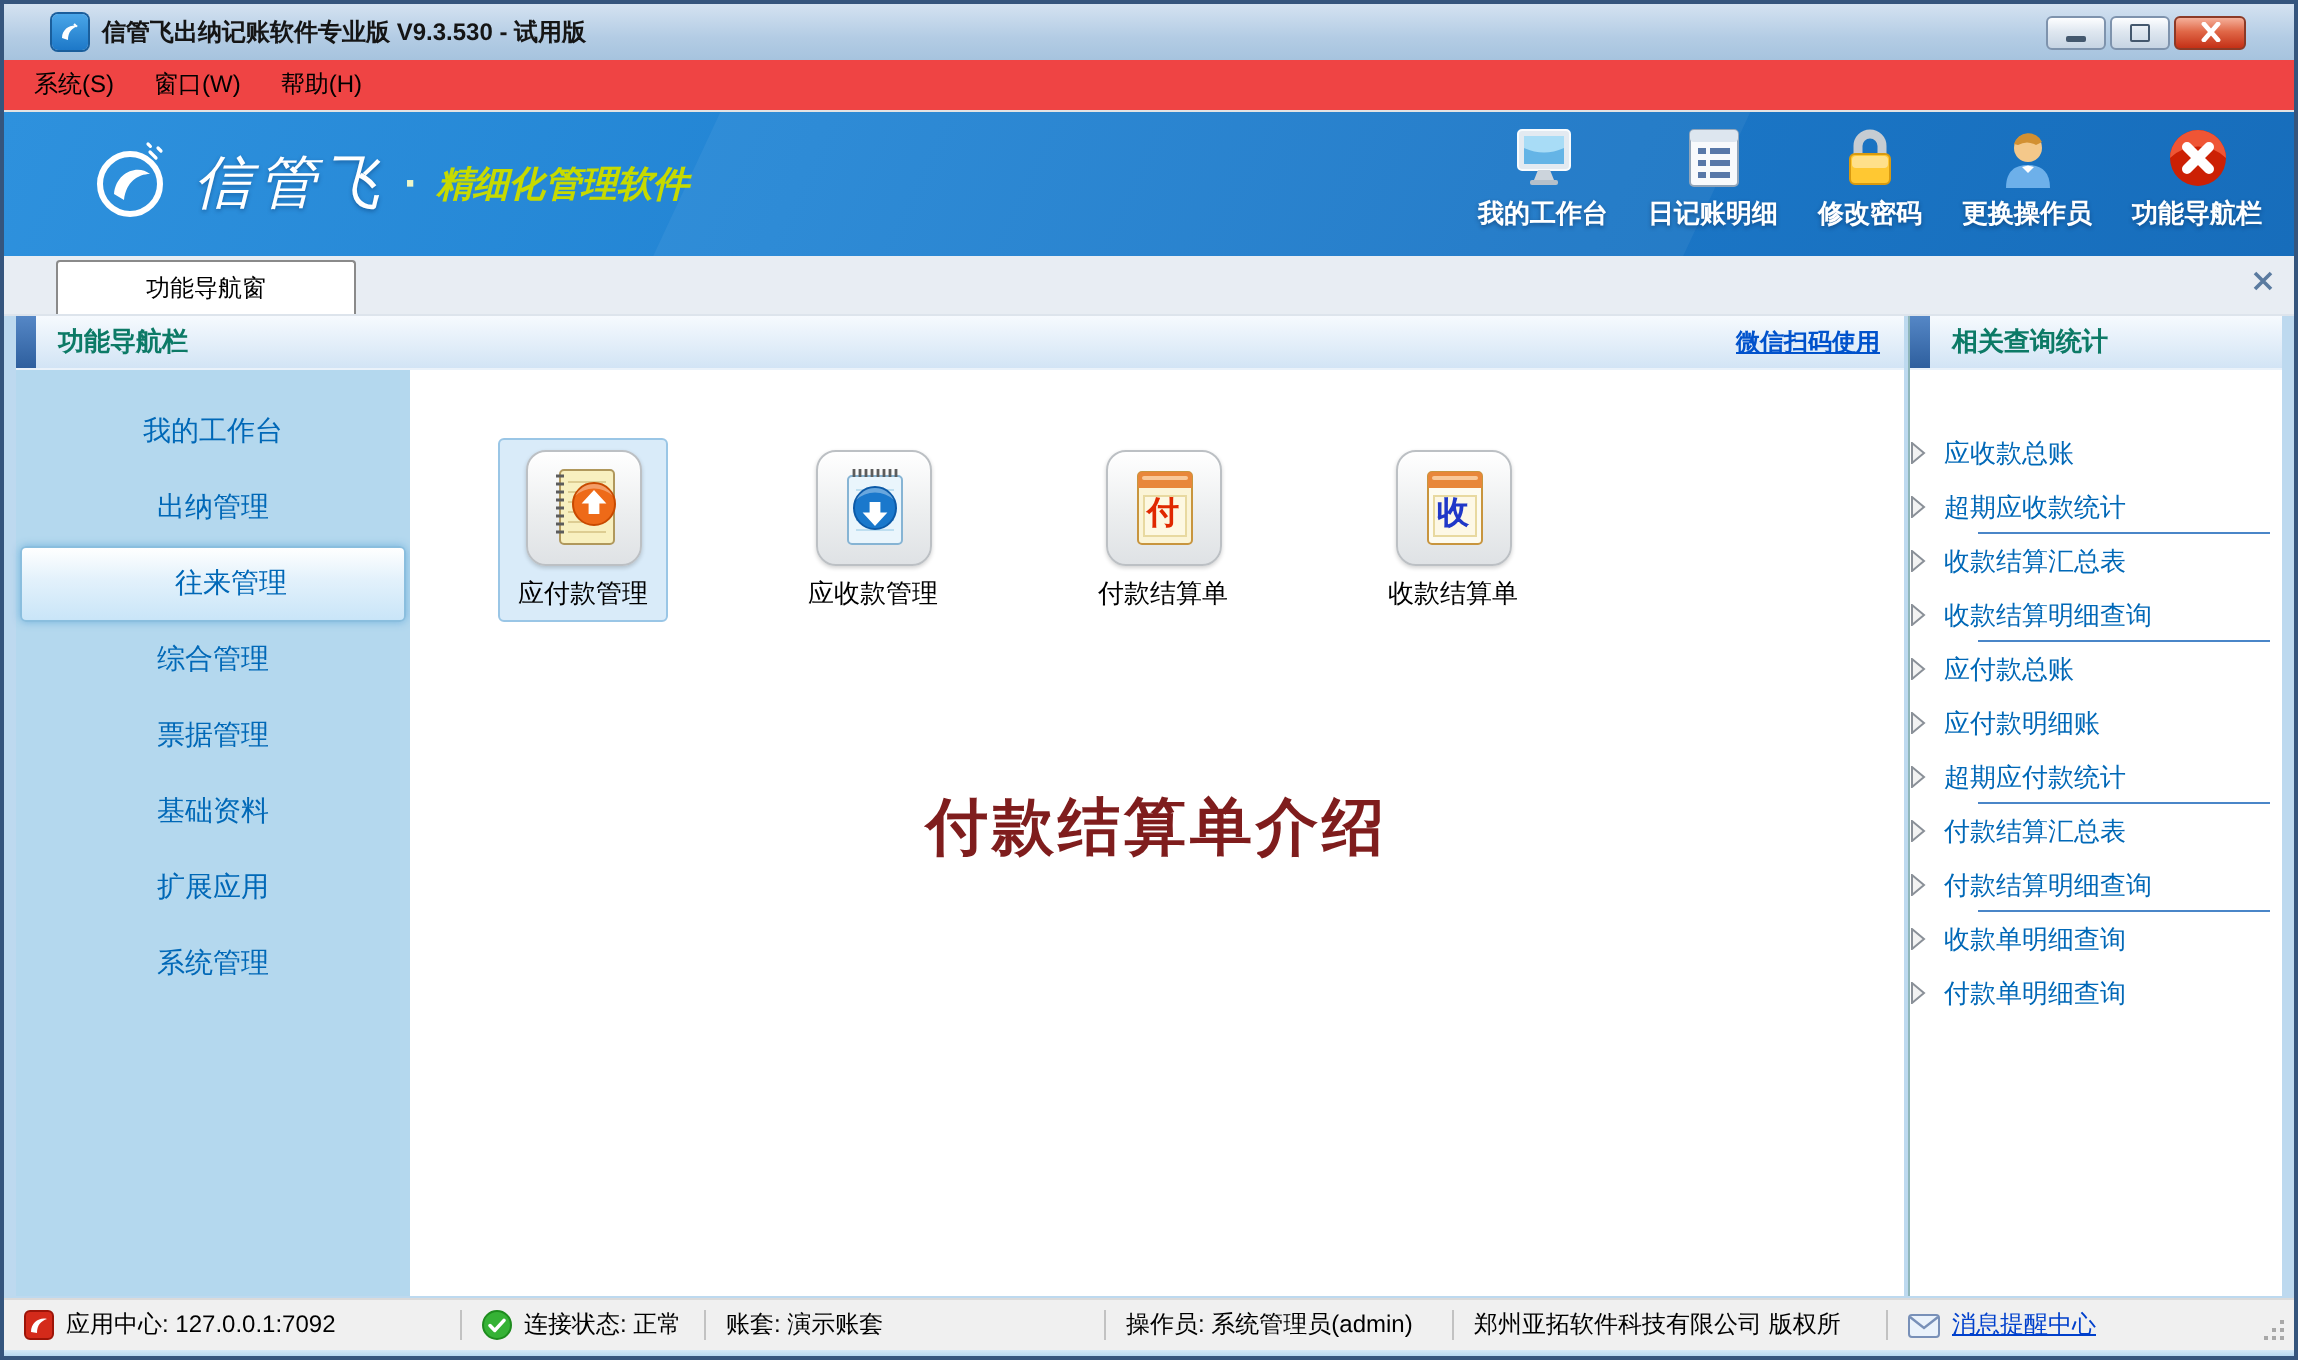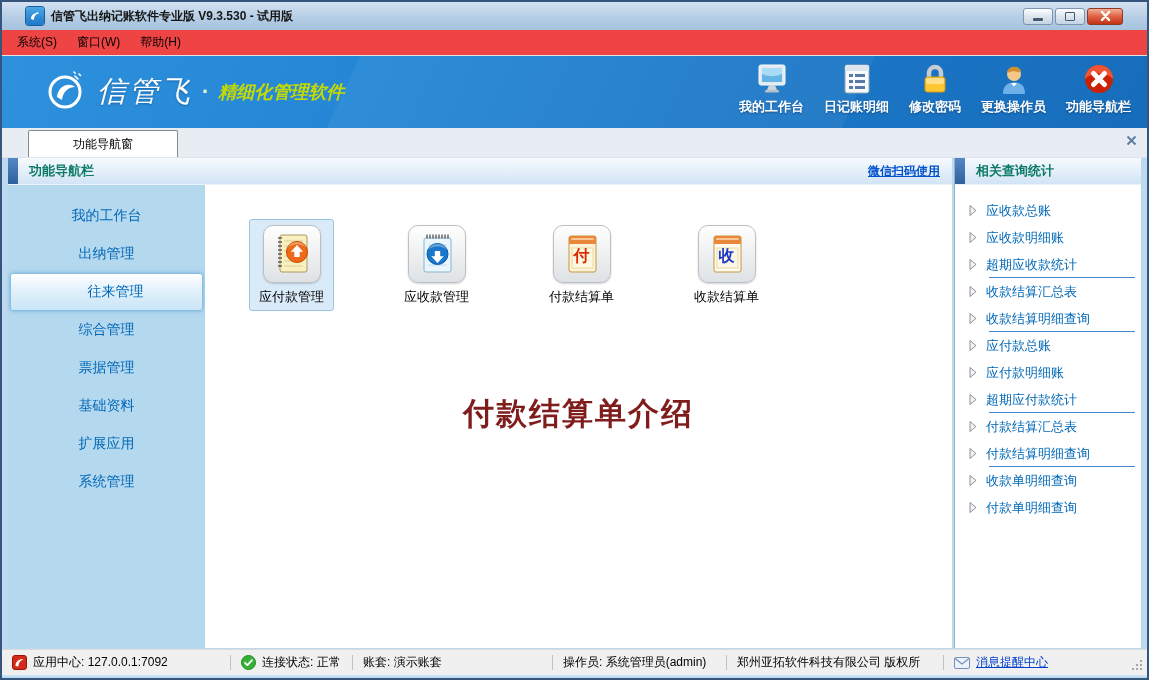--- a/index.html
+++ b/index.html
@@ -28,21 +28,21 @@
   .tool{display:flex;flex-direction:column;align-items:center;gap:3px;cursor:pointer;}
   .tool-label{color:#fff;font-size:13px;font-weight:bold;text-shadow:0 1px 2px rgba(0,30,70,.45);white-space:nowrap;}
   .tool-icon{height:34px;display:flex;align-items:flex-end;}
   
   .workspace{height:521px;padding:0 6px;box-sizing:border-box;background:#bdd9ef;}
   .tabstrip{height:30px;background:#e8edf3;margin:0 -6px;padding:0 6px;display:flex;align-items:flex-end;position:relative;border-bottom:1px solid #dde4ec;box-sizing:border-box;}
   .tab{width:150px;height:27px;background:#fff;border:1px solid #8a8a8a;border-bottom:none;border-radius:2px 2px 0 0;display:flex;align-items:center;justify-content:center;font-size:12px;color:#000;margin-left:20px;cursor:pointer;box-sizing:border-box;}
   .tab-close{position:absolute;right:10px;top:7px;cursor:pointer;line-height:0;}
   .panels{display:flex;height:490px;gap:2px;}
   .left-group{width:944px;display:flex;flex-direction:column;background:#fff;}
-  .right-group{flex:1;display:flex;flex-direction:column;background:#fff;border-left:1px solid #8fb6ba;}
+  .right-group{flex:1;display:flex;flex-direction:column;background:#fff;border-left:1px solid #8fb6ba;gap:16px;}
   .band{height:26px;flex:0 0 26px;background:linear-gradient(#f6fafe,#d2e4f5);display:flex;align-items:center;position:relative;border-bottom:1px solid #eaf2fa;}
   .band-bar{width:10px;height:26px;background:linear-gradient(#5587c6,#2e5f9e);margin-right:11px;flex:0 0 10px;}
   .band-title{font-size:13px;font-weight:bold;color:#0c7a66;white-space:nowrap;}
   .wechat{margin-left:auto;margin-right:12px;font-size:12px;font-weight:bold;color:#0052cc;text-decoration:underline;cursor:pointer;}
   .left-body{flex:1;display:flex;}
   
   .sidebar{width:197px;flex:0 0 197px;background:#b4d8ee;padding-top:12px;box-sizing:border-box;}
   .nav-item{height:38px;display:flex;align-items:center;justify-content:center;font-size:14px;color:#0068b7;cursor:pointer;margin:0 2px;border-radius:3px;box-sizing:border-box;}
   .nav-item.selected{background:linear-gradient(#ffffff,#e2f1fb 45%,#c9e5f8);border:1px solid #8abede;box-shadow:0 0 4px rgba(110,175,220,.9);padding-left:18px;}
   
@@ -52,21 +52,21 @@
   .mod-box{display:flex;flex-direction:column;align-items:center;gap:5px;padding:5px 9px 4px;border-radius:3px;border:1px solid transparent;}
   .module.selected .mod-box{background:#d9ebf9;border-color:#9ac6e6;}
   .mod-btn{width:58px;height:58px;border-radius:10px;background:linear-gradient(#ffffff,#eceeef 55%,#dfe2e5);border:1px solid #bcc0c4;box-shadow:inset 0 1px 0 #fff,0 1px 2px rgba(0,0,0,.18);display:flex;align-items:center;justify-content:center;cursor:pointer;position:relative;box-sizing:border-box;}
   .mod-label{font-size:13px;color:#000;white-space:nowrap;}
   .doc-glyph{position:absolute;top:50%;left:50%;transform:translate(-50%,-36%);font-size:16px;font-weight:bold;pointer-events:none;}
   .glyph-pay{color:#e02800;}
   .glyph-recv{color:#2038c8;}
   .headline{position:absolute;top:208px;left:0;right:0;text-align:center;font-size:31px;font-weight:bold;color:#7f1d1d;letter-spacing:2px;font-family:Liberation Mono, monospace;}
   
   .query-list{flex:1;padding-top:12px;}
-  .q-item{height:27px;display:flex;align-items:center;padding-left:14px;gap:9px;font-size:13px;color:#0068b7;cursor:pointer;position:relative;box-sizing:border-box;}
+  .q-item{height:27px;display:flex;align-items:center;gap:9px;font-size:13px;color:#0068b7;cursor:pointer;position:relative;box-sizing:border-box;}
   .q-item.with-divider::after{content:"";position:absolute;left:34px;right:6px;bottom:0;height:1px;background:#4a86c8;}
   
   .statusbar{height:25px;background:#f0f0f0;border-top:1px solid #dadada;display:flex;align-items:center;font-size:12px;color:#000;position:relative;}
   .seg{display:flex;align-items:center;gap:6px;padding-left:10px;box-sizing:border-box;white-space:nowrap;overflow:hidden;flex:0 0 auto;}
   .s1{width:228px;} .s2{width:121px;} .s3{width:199px;} .s4{width:173px;} .s5{width:216px;} .s6{flex:1;}
   .vsep{width:1px;height:15px;background:#c2c2c2;flex:0 0 1px;}
   .msg-link{color:#0040cc;text-decoration:underline;cursor:pointer;}
   .grip{position:absolute;right:3px;bottom:3px;line-height:0;}
   .bottom-frame{height:5px;background:linear-gradient(#d3e8f7,#a3cdea);}
 </style>
@@ -288,26 +288,20 @@
           <span class="band-bar"></span>
           <span class="band-title">相关查询统计</span>
         </div>
         <div class="query-list">
           <div class="q-item">
               <svg width="8" height="11" viewBox="0 0 8 11">
                 <path d="M1 .5 L7 5.5 L1 10.5 Z" fill="#f2f2f2" stroke="#8a9098"></path>
               </svg>
               <span>应收款总账</span>
             </div>
-          <div class="q-item">
-              <svg width="8" height="11" viewBox="0 0 8 11">
-                <path d="M1 .5 L7 5.5 L1 10.5 Z" fill="#f2f2f2" stroke="#8a9098"></path>
-              </svg>
-              <span>应收款明细账</span>
-            </div>
           <div class="q-item with-divider">
               <svg width="8" height="11" viewBox="0 0 8 11">
                 <path d="M1 .5 L7 5.5 L1 10.5 Z" fill="#f2f2f2" stroke="#8a9098"></path>
               </svg>
               <span>超期应收款统计</span>
             </div>
           <div class="q-item">
               <svg width="8" height="11" viewBox="0 0 8 11">
                 <path d="M1 .5 L7 5.5 L1 10.5 Z" fill="#f2f2f2" stroke="#8a9098"></path>
               </svg>

